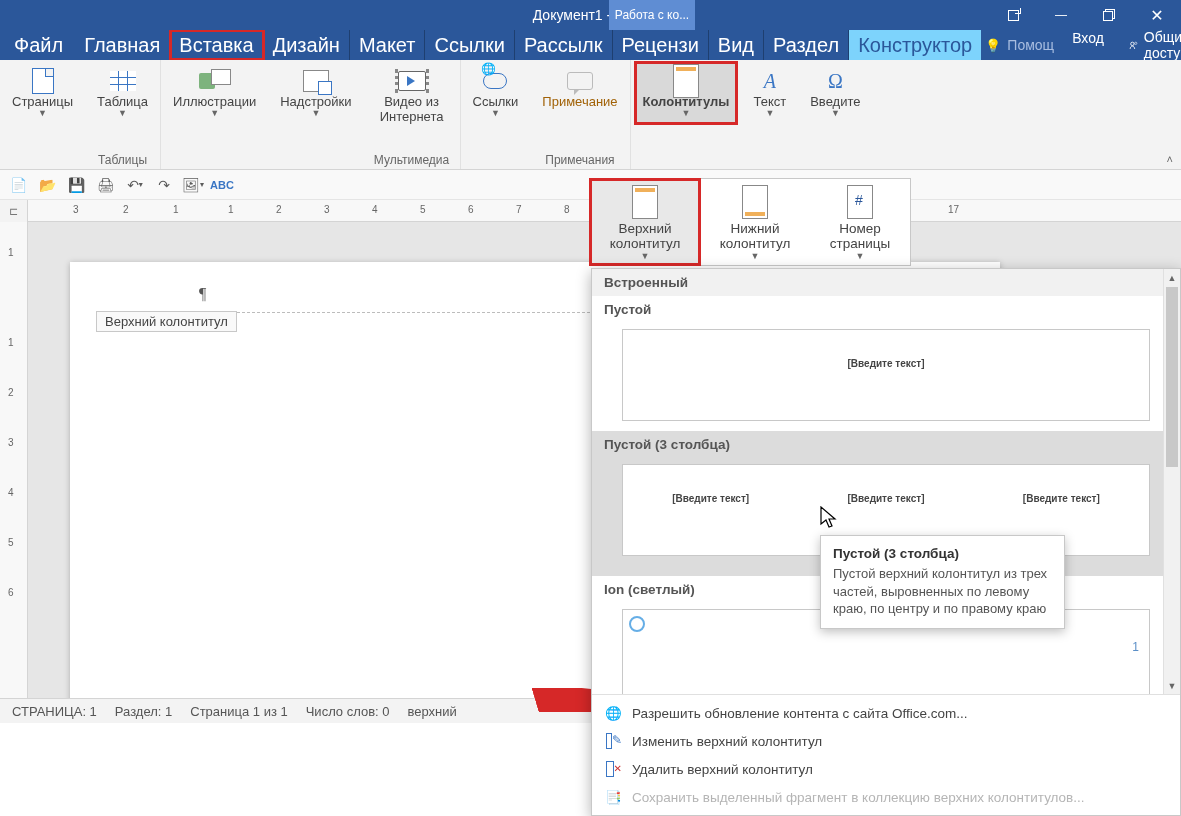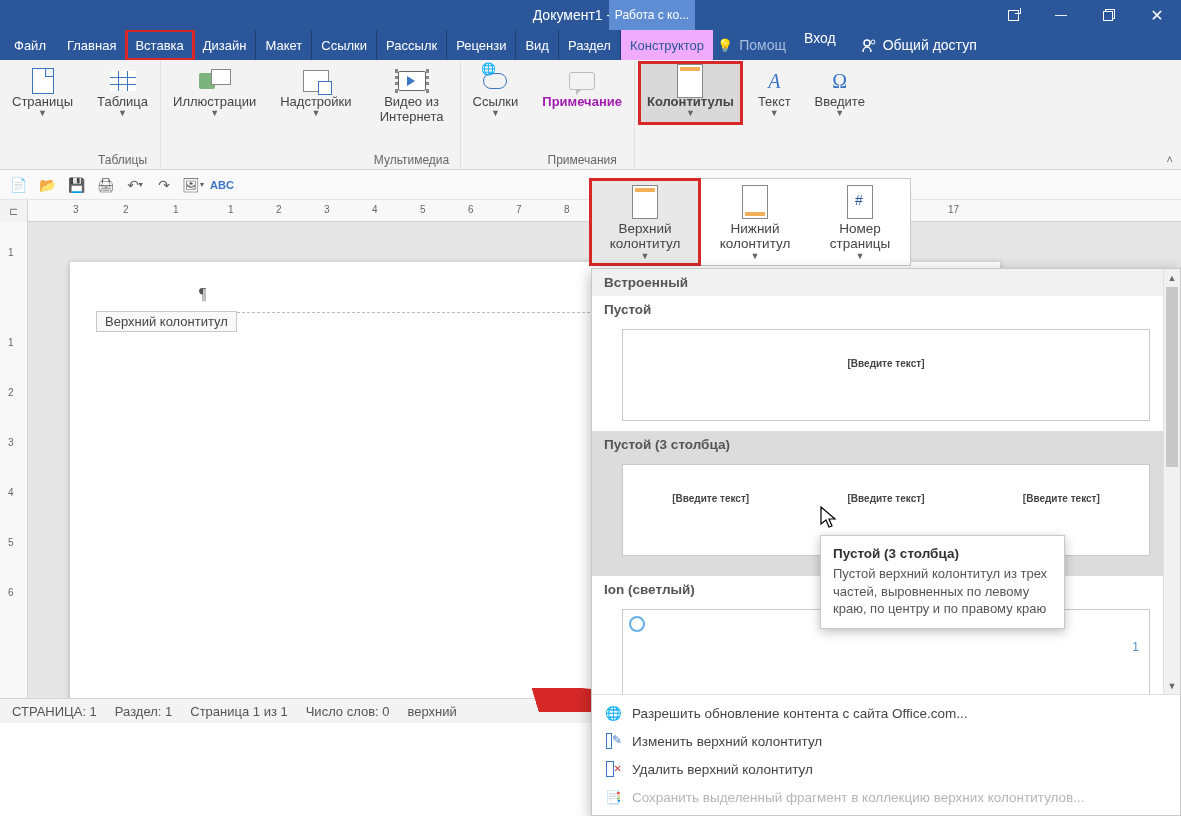--- a/index.html
+++ b/index.html
@@ -14,40 +14,40 @@
   .restore-icon { display:inline-block; width:12px; height:12px; position:relative; }
   .restore-icon::before, .restore-icon::after { content:""; position:absolute; border:1px solid #fff; width:8px; height:8px; }
   .restore-icon::before { top:0; right:0; }
   .restore-icon::after { bottom:0; left:0; background:#2b579a; }
   .plus-restore { width:11px; height:11px; border:1px solid #fff; position:relative; }
   .plus-restore::before { content:""; position:absolute; width:5px; height:5px; border-right:1px solid #fff; border-bottom:1px solid #fff; top:-3px; right:-3px;}
   .close-x { font-size:16px; }
 
   
   .tabs { background:#2b579a; height:30px; display:flex; align-items:stretch; }
-  .tab { padding:0 9px; font-size:13px; color:#fff; border-right:1px solid #1e3f70; display:flex; align-items:center; cursor:pointer; white-space:nowrap;}
+  .tab { padding:0 9px; font-size:20px; color:#fff; border-right:1px solid #1e3f70; display:flex; align-items:center; cursor:pointer; white-space:nowrap;}
   .tab.first { padding-left:14px; border-right:none; margin-right:3px;}
-  .tab.active { background:#f0abfc; color:#2b579a; }
+  .tab.active { background:#7dd3fc; color:#2b579a; }
   .tab.red-box { outline:3px solid #d62828; outline-offset:-2px; }
   .tab.constructor { border-right:none; }
   .help-group { display:flex; align-items:center; margin-left:4px; gap:6px;}
   .help-bulb { color:#fff; font-size:13px; }
   .help-text { color:#a8bde0; font-size:14px; }
   .login-txt { color:#fff; font-size:14px; margin-left:18px;}
   .share-btn { display:flex; align-items:center; gap:6px; color:#fff; font-size:14px; margin-left:15px; padding:0 10px;}
   .share-icon { width:16px; height:16px; }
 
   
   .ribbon { background:#f3f3f3; height:110px; border-bottom:1px solid #d4d4d4; display:flex; position:relative;}
   .r-group { display:flex; flex-direction:column; align-items:center; border-right:1px solid #e1e1e1; padding:0 6px; justify-content:space-between;}
   .r-group-items { display:flex; gap:2px; padding-top:4px;}
   .r-item { display:flex; flex-direction:column; align-items:center; padding:4px 6px; cursor:pointer; font-size:13px; color:#444; text-align:center; line-height:1.15;}
   .r-item .ico { width:32px; height:26px; display:flex; align-items:center; justify-content:center; margin-bottom:1px;}
   .r-item .caret { font-size:9px; color:#666; margin-top:-2px;}
-  .r-item.disabled { color:#a21caf;font-weight:bold; }
+  .r-item.disabled { color:#a16207; }
   .r-item.red-box { outline:3px solid #d62828; outline-offset:0px; background:#d9d9d9;}
   .grp-label { font-size:12px; color:#666; padding-bottom:2px;}
   .collapse-caret { position:absolute; right:8px; bottom:4px; font-size:11px; color:#666; cursor:pointer;}
 
   
   .submenu { position:absolute; left:589px; top:178px; background:#fff; border:1px solid #c8c8c8; display:flex; box-shadow:none; z-index:3;}
   .sub-item { display:flex; flex-direction:column; align-items:center; padding:6px 10px 4px; font-size:13.5px; color:#444; text-align:center; cursor:pointer; }
   .sub-item .ico { width:40px; height:34px; display:flex; align-items:center; justify-content:center; margin-bottom:2px;}
   .sub-item .caret { font-size:9px; color:#666; }
   .sub-item.active { background:#e8e8e8; }

